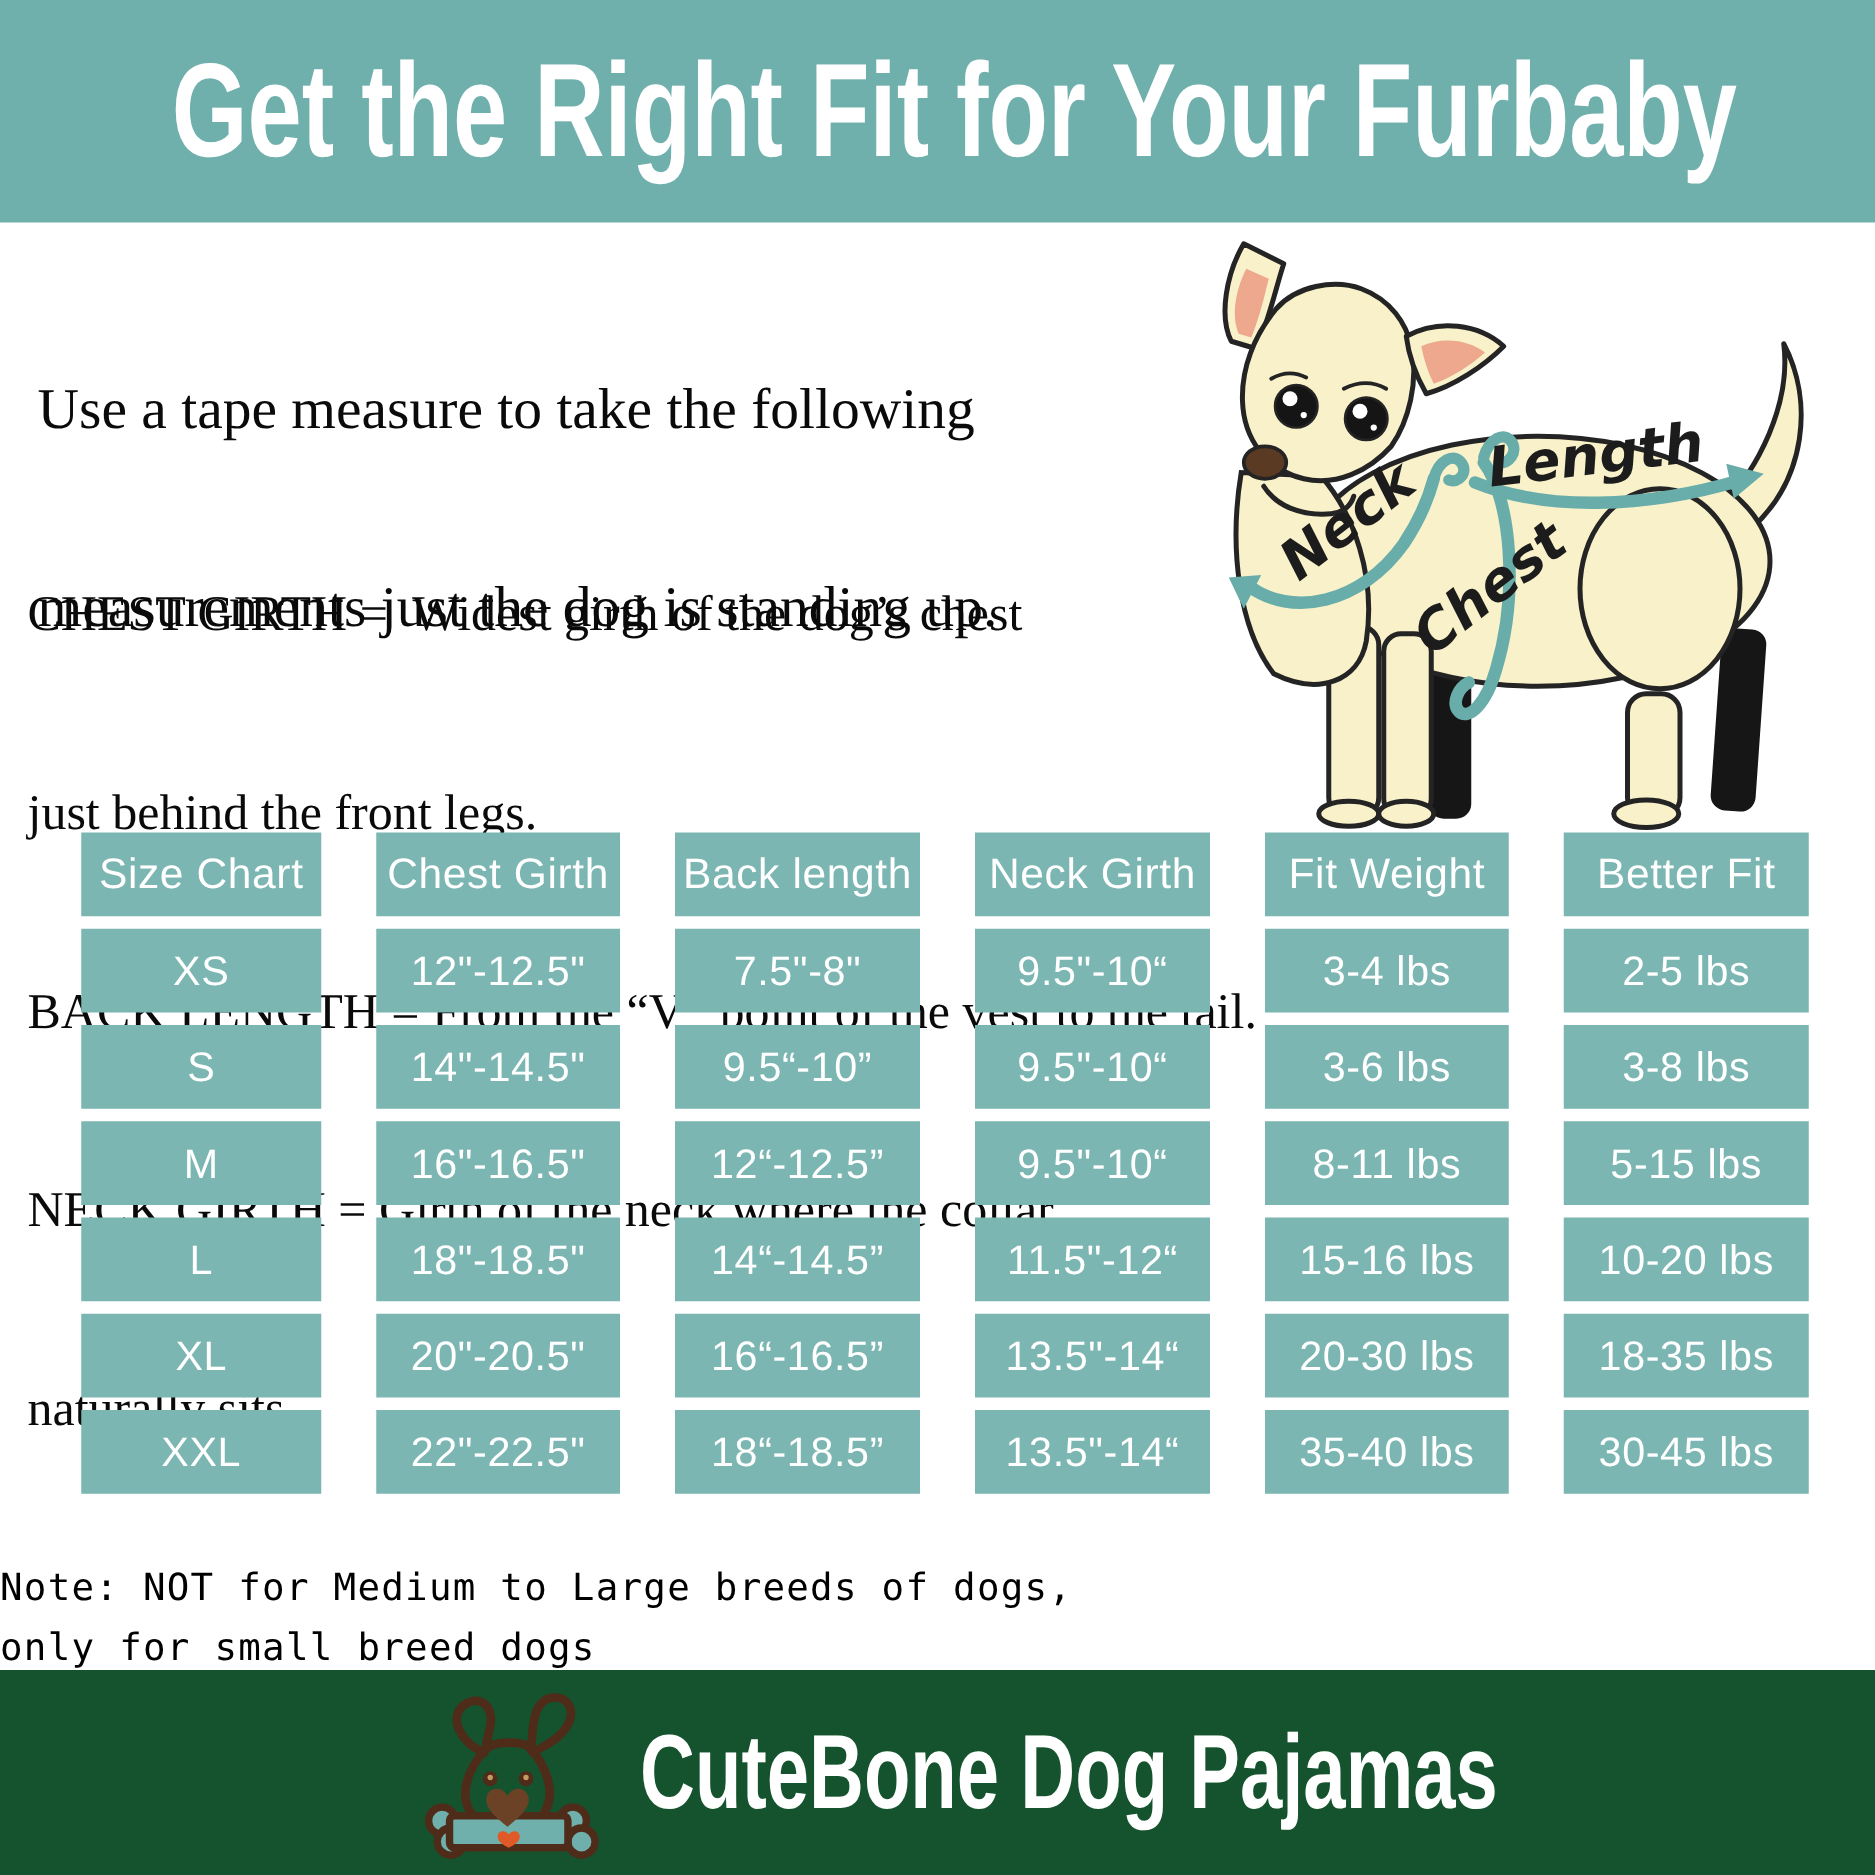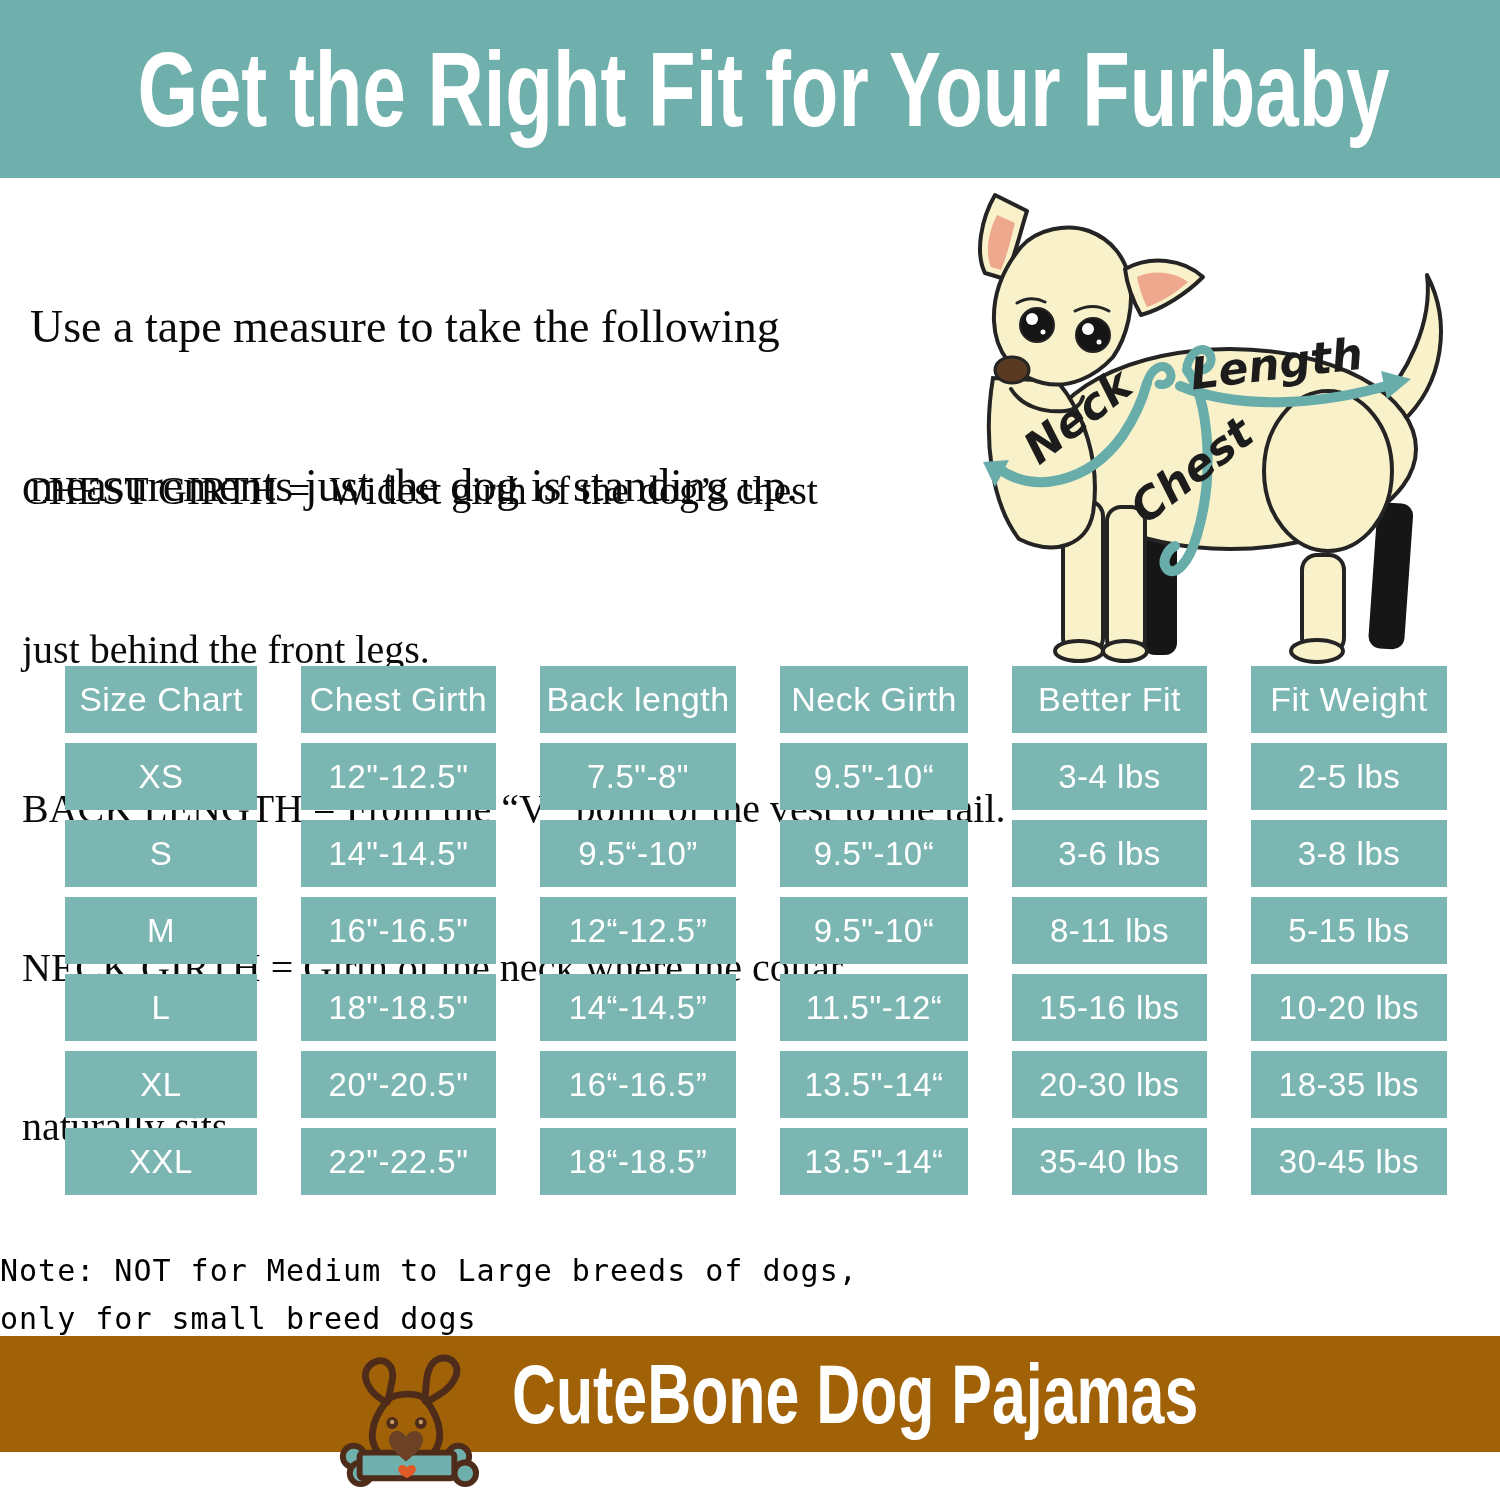--- a/index.html
+++ b/index.html
@@ -45,22 +45,22 @@
   
   .note-line{
     position:absolute;left:0;width:1500px;text-align:left;
     font-family:"DejaVu Sans Mono",monospace;font-size:30px;color:#000;
     letter-spacing:1px;white-space:pre;
   }
   .note-1{top:1253px;}
   .note-2{top:1301px;}
   
   .footer{
-    position:absolute;left:0;top:1336px;width:1500px;height:116px;
-    background:#a16207;
+    position:absolute;left:0;top:1336px;width:1500px;height:164px;
+    background:#14532d;
   }
   .footer-logo{position:absolute;left:332px;top:16px;width:148px;height:140px;}
   .footer-title{
     position:absolute;left:512px;top:50%;transform:translateY(-50%) scale(0.78,1.08);
     transform-origin:left center;
     color:#ffffff;font-weight:bold;font-size:78px;white-space:nowrap;
   }
   .diag-label{
     font-family:"DejaVu Sans",sans-serif;font-weight:bold;font-style:italic;
     fill:#1c1c1c;
@@ -142,22 +142,22 @@
   <text class="diag-label" x="218" y="302" font-size="44" text-anchor="middle" transform="rotate(-38 218 289)">Chest</text>
 </svg>
 </div>
 
 <div class="size-table">
 
   <div class="cell hdr">Size Chart</div>
   <div class="cell hdr">Chest Girth</div>
   <div class="cell hdr">Back length</div>
   <div class="cell hdr">Neck Girth</div>
+  <div class="cell hdr">Fit Weight</div>
   <div class="cell hdr">Better Fit</div>
-  <div class="cell hdr">Fit Weight</div>
 
   <div class="cell">XS</div>
   <div class="cell">12"-12.5"</div>
   <div class="cell">7.5"-8"</div>
   <div class="cell">9.5"-10“</div>
   <div class="cell">3-4 lbs</div>
   <div class="cell">2-5 lbs</div>
 
   <div class="cell">S</div>
   <div class="cell">14"-14.5"</div>

